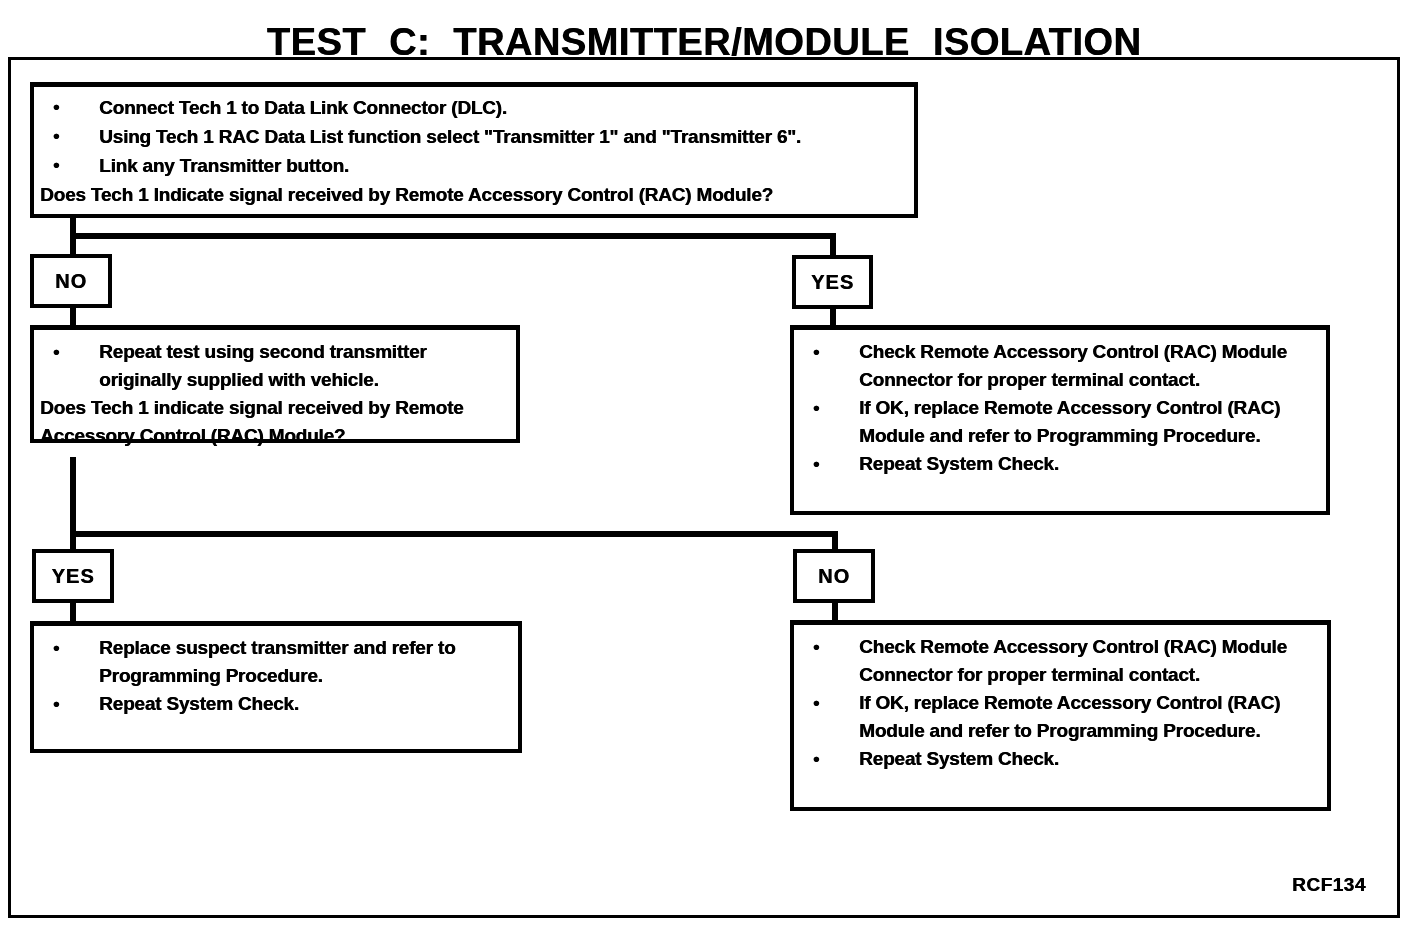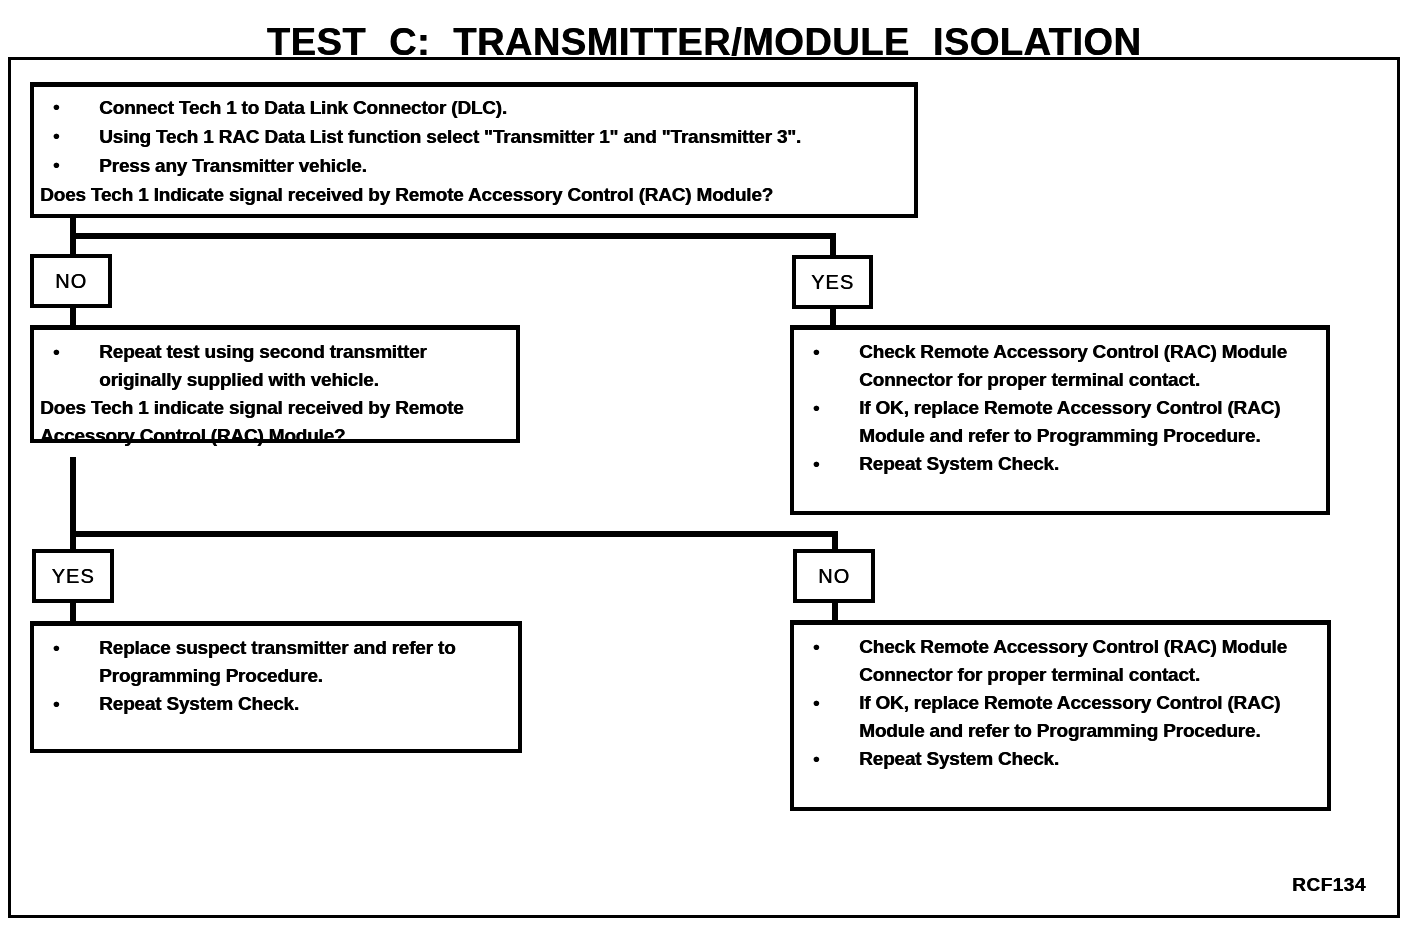--- a/index.html
+++ b/index.html
@@ -45,21 +45,21 @@
   .box-repeat-test  { left: 30px;  top: 325px; width: 490px; height: 118px; padding-top: 8px; }
   .box-rac-yes      { left: 790px; top: 325px; width: 540px; height: 190px; padding-top: 8px; padding-right: 20px; }
   .box-replace-tx   { left: 30px;  top: 621px; width: 492px; height: 132px; padding-top: 8px; }
   .box-rac-no       { left: 790px; top: 620px; width: 541px; height: 191px; padding-top: 8px; padding-right: 20px; }
   .decision {
     position: absolute;
     background: #fff;
     border: 4px solid #000;
     display: flex; align-items: center; justify-content: center;
     font-size: 20px;
-    font-weight: 400;
+    font-weight: 700;
     letter-spacing: 1px;
     text-shadow: 0.5px 0 0 #000;
   }
   .decision-no-1  { left: 30px;  top: 254px; width: 82px; height: 54px; }
   .decision-yes-1 { left: 792px; top: 255px; width: 81px; height: 54px; }
   .decision-yes-2 { left: 32px;  top: 549px; width: 82px; height: 54px; }
   .decision-no-2  { left: 793px; top: 549px; width: 82px; height: 54px; }
   .bullet-item { display: flex; }
   .bullet-item::before {
     content: "\2022";
@@ -109,24 +109,24 @@
   <div class="conn conn-v-no2"></div>
   <div class="conn conn-v-yes2-b"></div>
   <div class="conn conn-v-no2-b"></div>
 
   <div class="node box-start">
     <div>
         <div class="bullet-item">
         <span class="bullet-text">Connect Tech 1 to Data Link Connector (DLC).</span>
       </div>
         <div class="bullet-item">
-        <span class="bullet-text">Using Tech 1 RAC Data List function select "Transmitter 1" and "Transmitter 3".</span>
+        <span class="bullet-text">Using Tech 1 RAC Data List function select "Transmitter 1" and "Transmitter 6".</span>
       </div>
         <div class="bullet-item">
-        <span class="bullet-text">Press any Transmitter vehicle.</span>
+        <span class="bullet-text">Link any Transmitter button.</span>
       </div>
       </div>
     <div class="q-text">Does Tech 1 Indicate signal received by Remote Accessory Control (RAC) Module?</div>
   </div>
 
   <div class="decision decision-no-1">
     <span>NO</span>
   </div>
   <div class="decision decision-yes-1">
     <span>YES</span>

